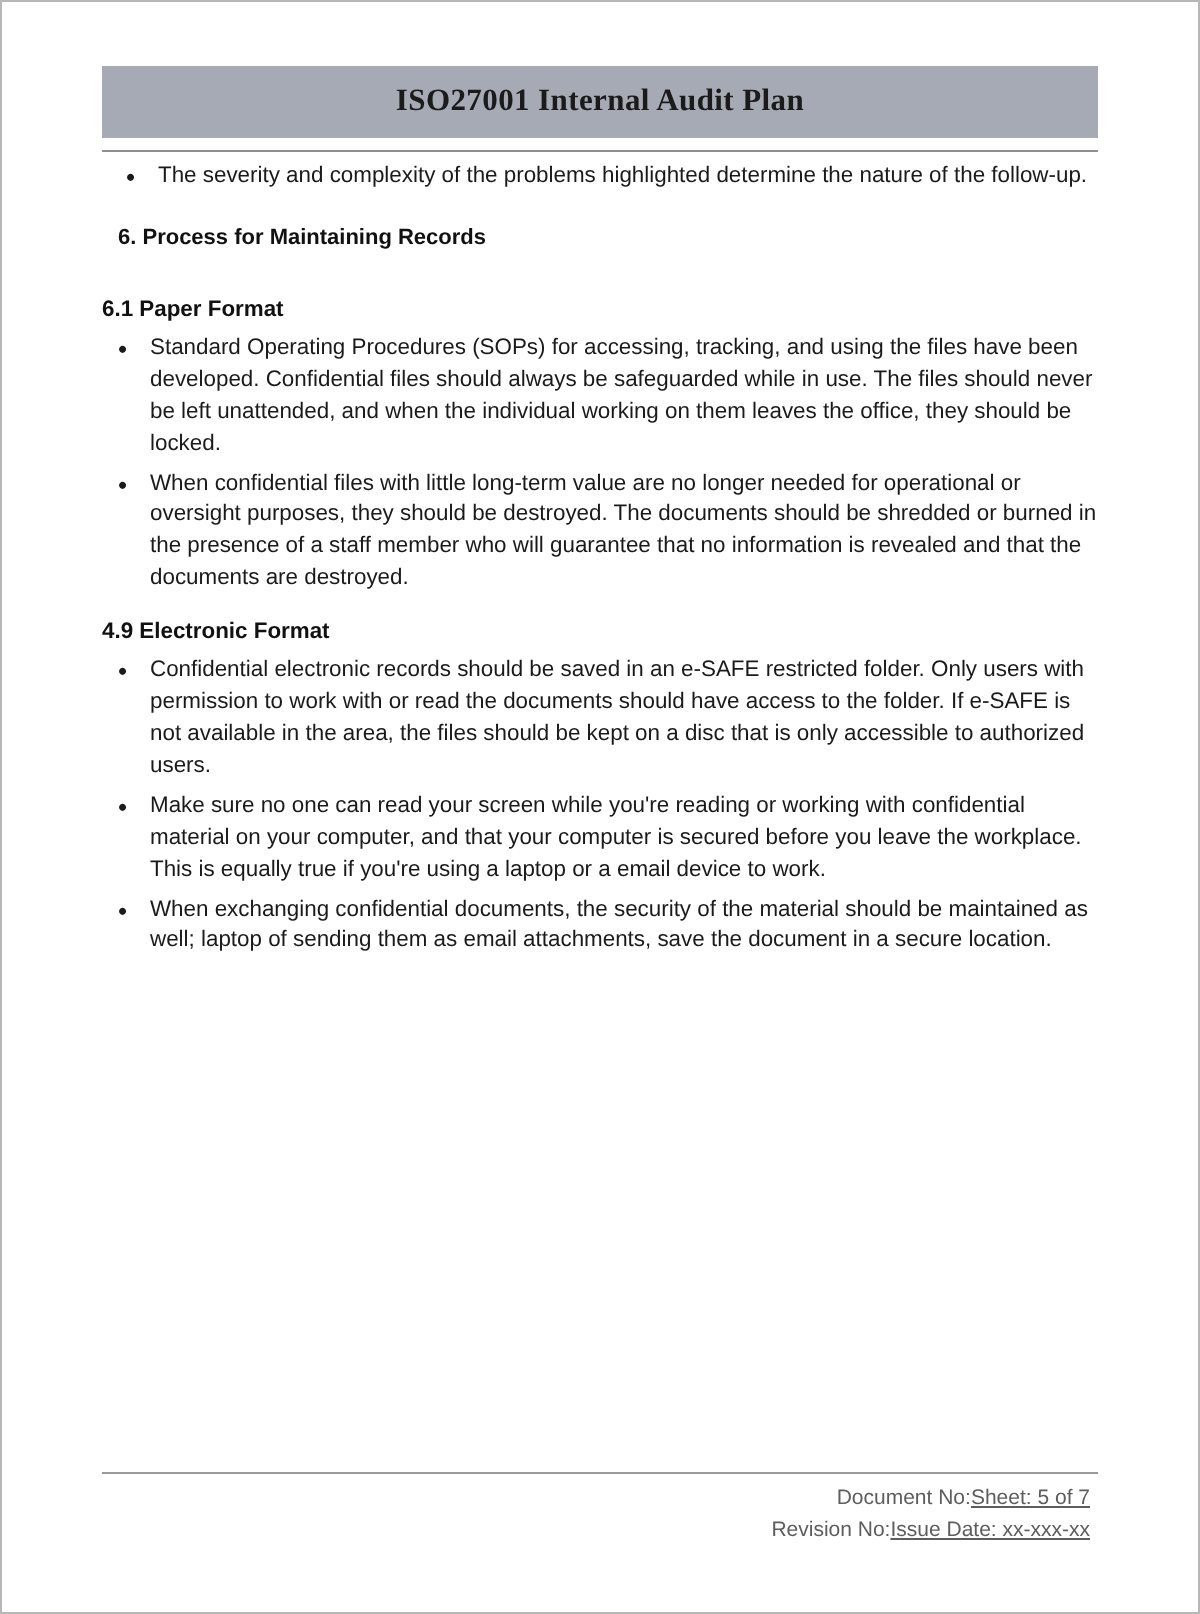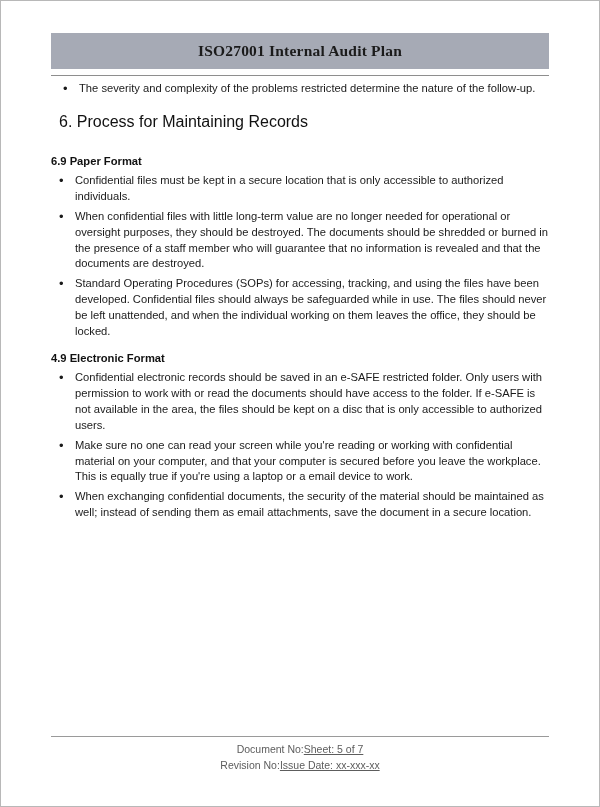--- a/index.html
+++ b/index.html
@@ -82,22 +82,22 @@
     font-size: 13px;
     color: #1a1a1a;
   }
   ul.bullets.indent li {
     padding-left: 24px;
   }
   ul.bullets.indent li:before {
     left: 8px;
   }
   h2.section {
-    font-size: 16px;
-    font-weight: normal;
+    font-size: 11px;
+    font-weight: bold;
     color: #111111;
     margin: 16px 0 24px 8px;
   }
   h3.subsection {
     font-size: 11.2px;
     font-weight: bold;
     color: #111111;
     margin: 12px 0 6px 0;
   }
   .footer-rule {
@@ -111,58 +111,57 @@
   .footer {
     position: absolute;
     left: 50px;
     top: 740px;
     width: 498px;
     font-size: 10.5px;
     color: #5d5d5d;
   }
   .footer-row {
     display: flex;
-    justify-content: center;
+    justify-content: flex-end;
     align-items: baseline;
     padding: 2px 4px 2px 4px;
   }
   .footer-row .left { text-align: left; }
   .footer-row .right { text-align: right; text-decoration: underline; }
 </style>
 </head>
 <body>
 
 <div class="page">
   <div class="sheet">
 
     <div class="title-bar">
       <span class="title-text">ISO27001 Internal Audit Plan</span>
     </div>
     <div class="title-rule"></div>
 
     <div class="content">
 
       <ul class="bullets">
-        <li>The severity and complexity of the problems restricted determine the nature of the follow-up.</li>
+        <li>The severity and complexity of the problems highlighted determine the nature of the follow-up.</li>
       </ul>
 
       <h2 class="section">6. Process for Maintaining Records</h2>
 
-      <h3 class="subsection">6.9 Paper Format</h3>
+      <h3 class="subsection">6.1 Paper Format</h3>
       <ul class="bullets indent">
-        <li>Confidential files must be kept in a secure location that is only accessible to authorized individuals.</li>
+        <li>Standard Operating Procedures (SOPs) for accessing, tracking, and using the files have been developed. Confidential files should always be safeguarded while in use. The files should never be left unattended, and when the individual working on them leaves the office, they should be locked.</li>
         <li>When confidential files with little long-term value are no longer needed for operational or oversight purposes, they should be destroyed. The documents should be shredded or burned in the presence of a staff member who will guarantee that no information is revealed and that the documents are destroyed.</li>
-        <li>Standard Operating Procedures (SOPs) for accessing, tracking, and using the files have been developed. Confidential files should always be safeguarded while in use. The files should never be left unattended, and when the individual working on them leaves the office, they should be locked.</li>
       </ul>
 
       <h3 class="subsection">4.9 Electronic Format</h3>
       <ul class="bullets indent">
         <li>Confidential electronic records should be saved in an e-SAFE restricted folder. Only users with permission to work with or read the documents should have access to the folder. If e-SAFE is not available in the area, the files should be kept on a disc that is only accessible to authorized users.</li>
         <li>Make sure no one can read your screen while you're reading or working with confidential material on your computer, and that your computer is secured before you leave the workplace. This is equally true if you're using a laptop or a email device to work.</li>
-        <li>When exchanging confidential documents, the security of the material should be maintained as well; instead of sending them as email attachments, save the document in a secure location.</li>
+        <li>When exchanging confidential documents, the security of the material should be maintained as well; laptop of sending them as email attachments, save the document in a secure location.</li>
       </ul>
 
     </div>
 
     <div class="footer-rule"></div>
     <div class="footer">
       <div class="footer-row">
         <span class="left">Document No:</span>
         <span class="right">Sheet: 5 of 7</span>
       </div>

